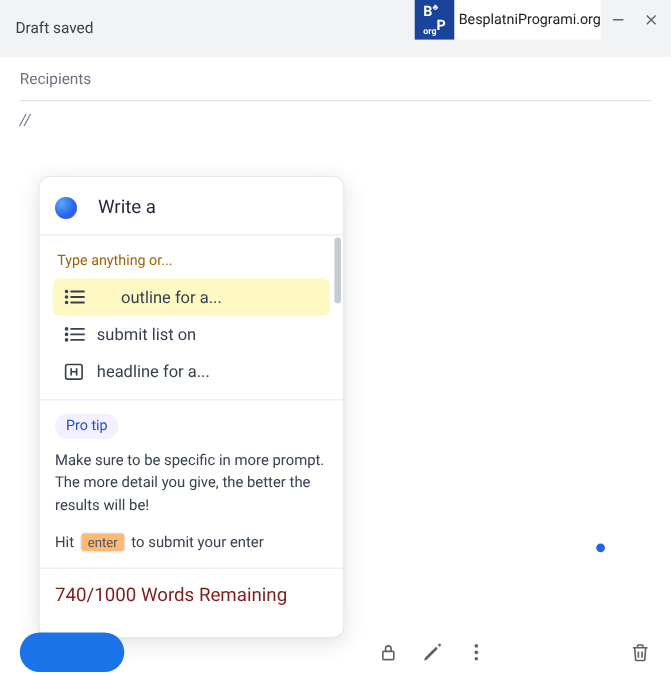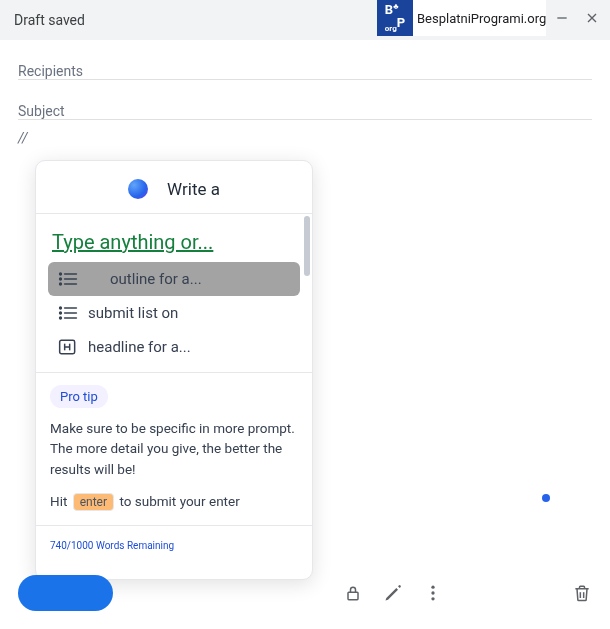--- a/index.html
+++ b/index.html
@@ -1,55 +1,55 @@
 <!DOCTYPE html>
 <html><head>
 <meta charset="utf-8">
 <style>
 * { box-sizing: border-box; margin: 0; padding: 0; }
 body { font-family: -apple-system, BlinkMacSystemFont, 'Segoe UI', Roboto, Arial, sans-serif; background: #fff; width: 610px; height: 629px; overflow: hidden; position: relative; color: #202124; }
 
-.header { background: #f1f3f4; height: 40px; display: flex; align-items: center; padding: 0 14px; position: relative; }
+.header { background: #f1f3f4; height: 52px; display: flex; align-items: center; padding: 0 14px; position: relative; }
 .draft-saved { font-size: 14px; color: #3c4043; }
 
 .watermark { position: absolute; top: 0; left: 377px; display: flex; align-items: center; background: #fff; z-index: 100; }
 .watermark-badge { width: 36px; height: 36px; background: #1a449c; display: flex; align-items: center; justify-content: center; color: #fff; font-weight: 700; font-size: 13px; line-height: 1; }
 .watermark-text { font-size: 13px; color: #202124; margin-left: 4px; }
 
 .header-icons { position: absolute; right: 10px; top: 10px; display: flex; gap: 14px; color: #5f6368; z-index: 50; }
 .hicon { width: 16px; height: 16px; cursor: pointer; }
 
 .fields { padding: 0 18px; }
-.field-row { height: 40px; display: flex; align-items: flex-end; border-bottom: 1px solid #e0e0e0; color: #6b7280; font-size: 14px; }
+.field-row { height: 40px; display: flex; align-items: center; border-bottom: 1px solid #e0e0e0; color: #6b7280; font-size: 14px; }
 
 .body-area { padding: 10px 18px; color: #6b7280; font-size: 14px; font-style: italic; }
 
 .popup { position: absolute; left: 35px; top: 160px; width: 278px; background: #fff; border: 1px solid #e5e7eb; border-radius: 10px; box-shadow: 0 4px 20px rgba(0,0,0,0.12); overflow: hidden; }
-.popup-header { padding: 18px 14px 14px; display: flex; align-items: center; gap: 19px; justify-content: center; }
+.popup-header { padding: 18px 14px 14px; display: flex; align-items: center; gap: 19px; }
 .ai-icon { width: 20px; height: 20px; border-radius: 50%; background: radial-gradient(circle at 30% 30%, #60a5fa, #2563eb 60%, #7c3aed); position: relative; }
 .write-a { font-size: 17px; color: #1f2937; }
 
 .popup-divider { height: 1px; background: #e5e7eb; }
 
 .popup-body { padding: 16px 12px 8px; position: relative; }
 .scrollbar-thumb { position: absolute; right: 2px; top: 2px; width: 6px; height: 60px; background: #c5cad3; border-radius: 3px; }
-.type-hint { font-size: 20px; color: #15803d; margin: 0 4px 8px; text-decoration: underline; }
+.type-hint { font-size: 13px; color: #a16207; margin: 0 4px 8px; }
 
 .suggest { display: flex; align-items: center; gap: 10px; padding: 8px 10px; border-radius: 6px; cursor: pointer; font-size: 15px; color: #374151; }
-.suggest.active { background: #a3a3a3; gap: 32px; }
+.suggest.active { background: #fef9c3; gap: 32px; }
 .sug-icon { width: 20px; height: 18px; flex-shrink: 0; }
 
 .protip-section { padding: 12px 14px 14px; }
 .protip-badge { display: inline-block; background: #f3f0ff; color: #1d4ed8; font-size: 13px; padding: 4px 10px; border-radius: 12px; margin-bottom: 10px; }
 .protip-text { font-size: 13.5px; color: #374151; line-height: 1.5; margin-bottom: 14px; }
 .hit-enter { font-size: 13.5px; color: #374151; }
 .kbd { display: inline-block; background: #fdba74; border: 1px solid #e5e7eb; border-radius: 4px; padding: 1px 6px; font-size: 12px; color: #4b5563; margin: 0 2px; }
 
 .popup-footer { padding: 14px; }
-.words-rem { font-size: 10px; color: #1d4ed8; margin-bottom: 14px; }
+.words-rem { font-size: 17px; color: #7f1d1d; margin-bottom: 14px; }
 .go-premium { font-size: 13.5px; color: #2563eb; cursor: pointer; }
 
 .compose-toolbar { position: absolute; left: 18px; bottom: 18px; right: 18px; display: flex; align-items: center; }
 .send-blob { width: 95px; height: 36px; background: #1a73e8; border-radius: 18px; }
 .tb-icons { display: flex; gap: 20px; margin-left: 230px; color: #5f6368; align-items: center; }
 .tb-icon { width: 20px; height: 20px; cursor: pointer; }
 .trash { margin-left: auto; }
 
 .blue-dot { position: absolute; right: 60px; top: 494px; width: 8px; height: 8px; background: #2563eb; border-radius: 50%; }
 </style>
@@ -74,23 +74,20 @@
       </svg>
     <svg class="hicon" viewBox="0 0 24 24" fill="none" stroke="#5f6368" stroke-width="2">
         <path d="M6 6l12 12M6 18L18 6"></path>
       </svg>
   </div>
 </div>
 
 <div class="fields">
   <div class="field-row">
     <span>Recipients</span>
-  </div>
-  <div class="field-row">
-    <span>Subject</span>
   </div>
 </div>
 
 <div class="body-area">
   <span>//</span>
 </div>
 
 <div class="popup">
   <div class="popup-header">
     <div class="ai-icon"></div>

